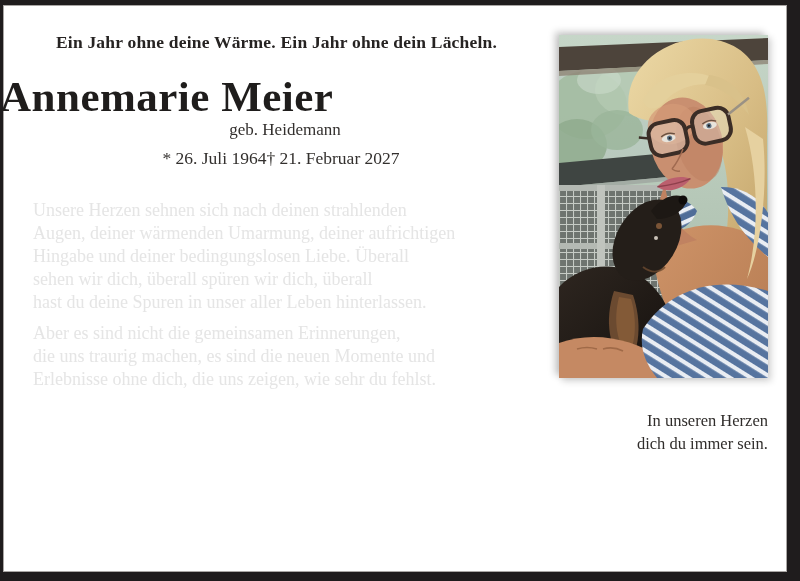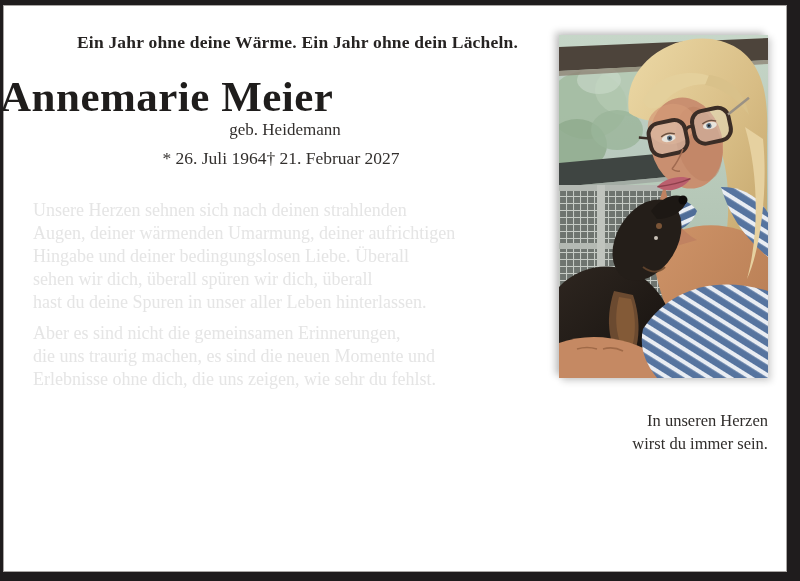--- a/index.html
+++ b/index.html
@@ -13,21 +13,21 @@
   }
   .page{position:relative;width:800px;height:581px;}
   .card{
     position:absolute;left:4px;top:6px;right:14px;bottom:10px;
     background:#ffffff;
     box-shadow:0 0 0 1px #a9a6a4;
   }
   .epigraph{
     position:absolute;left:0;top:32px;width:553px;
     text-align:center;font-weight:bold;font-size:17.5px;
-    letter-spacing:.2px;color:#262322;margin-left:21px;
+    letter-spacing:.2px;color:#262322;
   }
   .name{
     position:absolute;left:0;top:72px;width:562px;
     font-weight:bold;font-size:43px;
     color:#1f1d1c;letter-spacing:.5px;
   }
   .maiden{
     position:absolute;left:4px;top:120px;width:562px;
     text-align:center;font-size:17px;color:#33302e;
   }
@@ -210,15 +210,15 @@
       <path d="M0 308 C 32 296 72 302 104 324 L 110 343 L 0 343 Z" fill="#c58963"></path>
       <path d="M18 314 q 10 -3 20 0 M44 314 q 10 -3 20 2" stroke="#a06a48" stroke-width="1.5" fill="none"></path>
 
       <path d="M84 294 C 110 254 156 240 209 256 L 209 343 L 98 343 C 86 328 80 312 84 294 Z" fill="url(#stripesA)"></path>
 
       <path d="M186 92 C 200 140 200 200 188 244 C 202 214 209 152 204 104 Z" fill="#e6d1a0"></path>
     </svg>
   </div>
 
   <div class="farewell-intro">In unseren Herzen
-wirst du immer sein.</div>
+dich du immer sein.</div>
 
 </div>
 
 </body></html>

